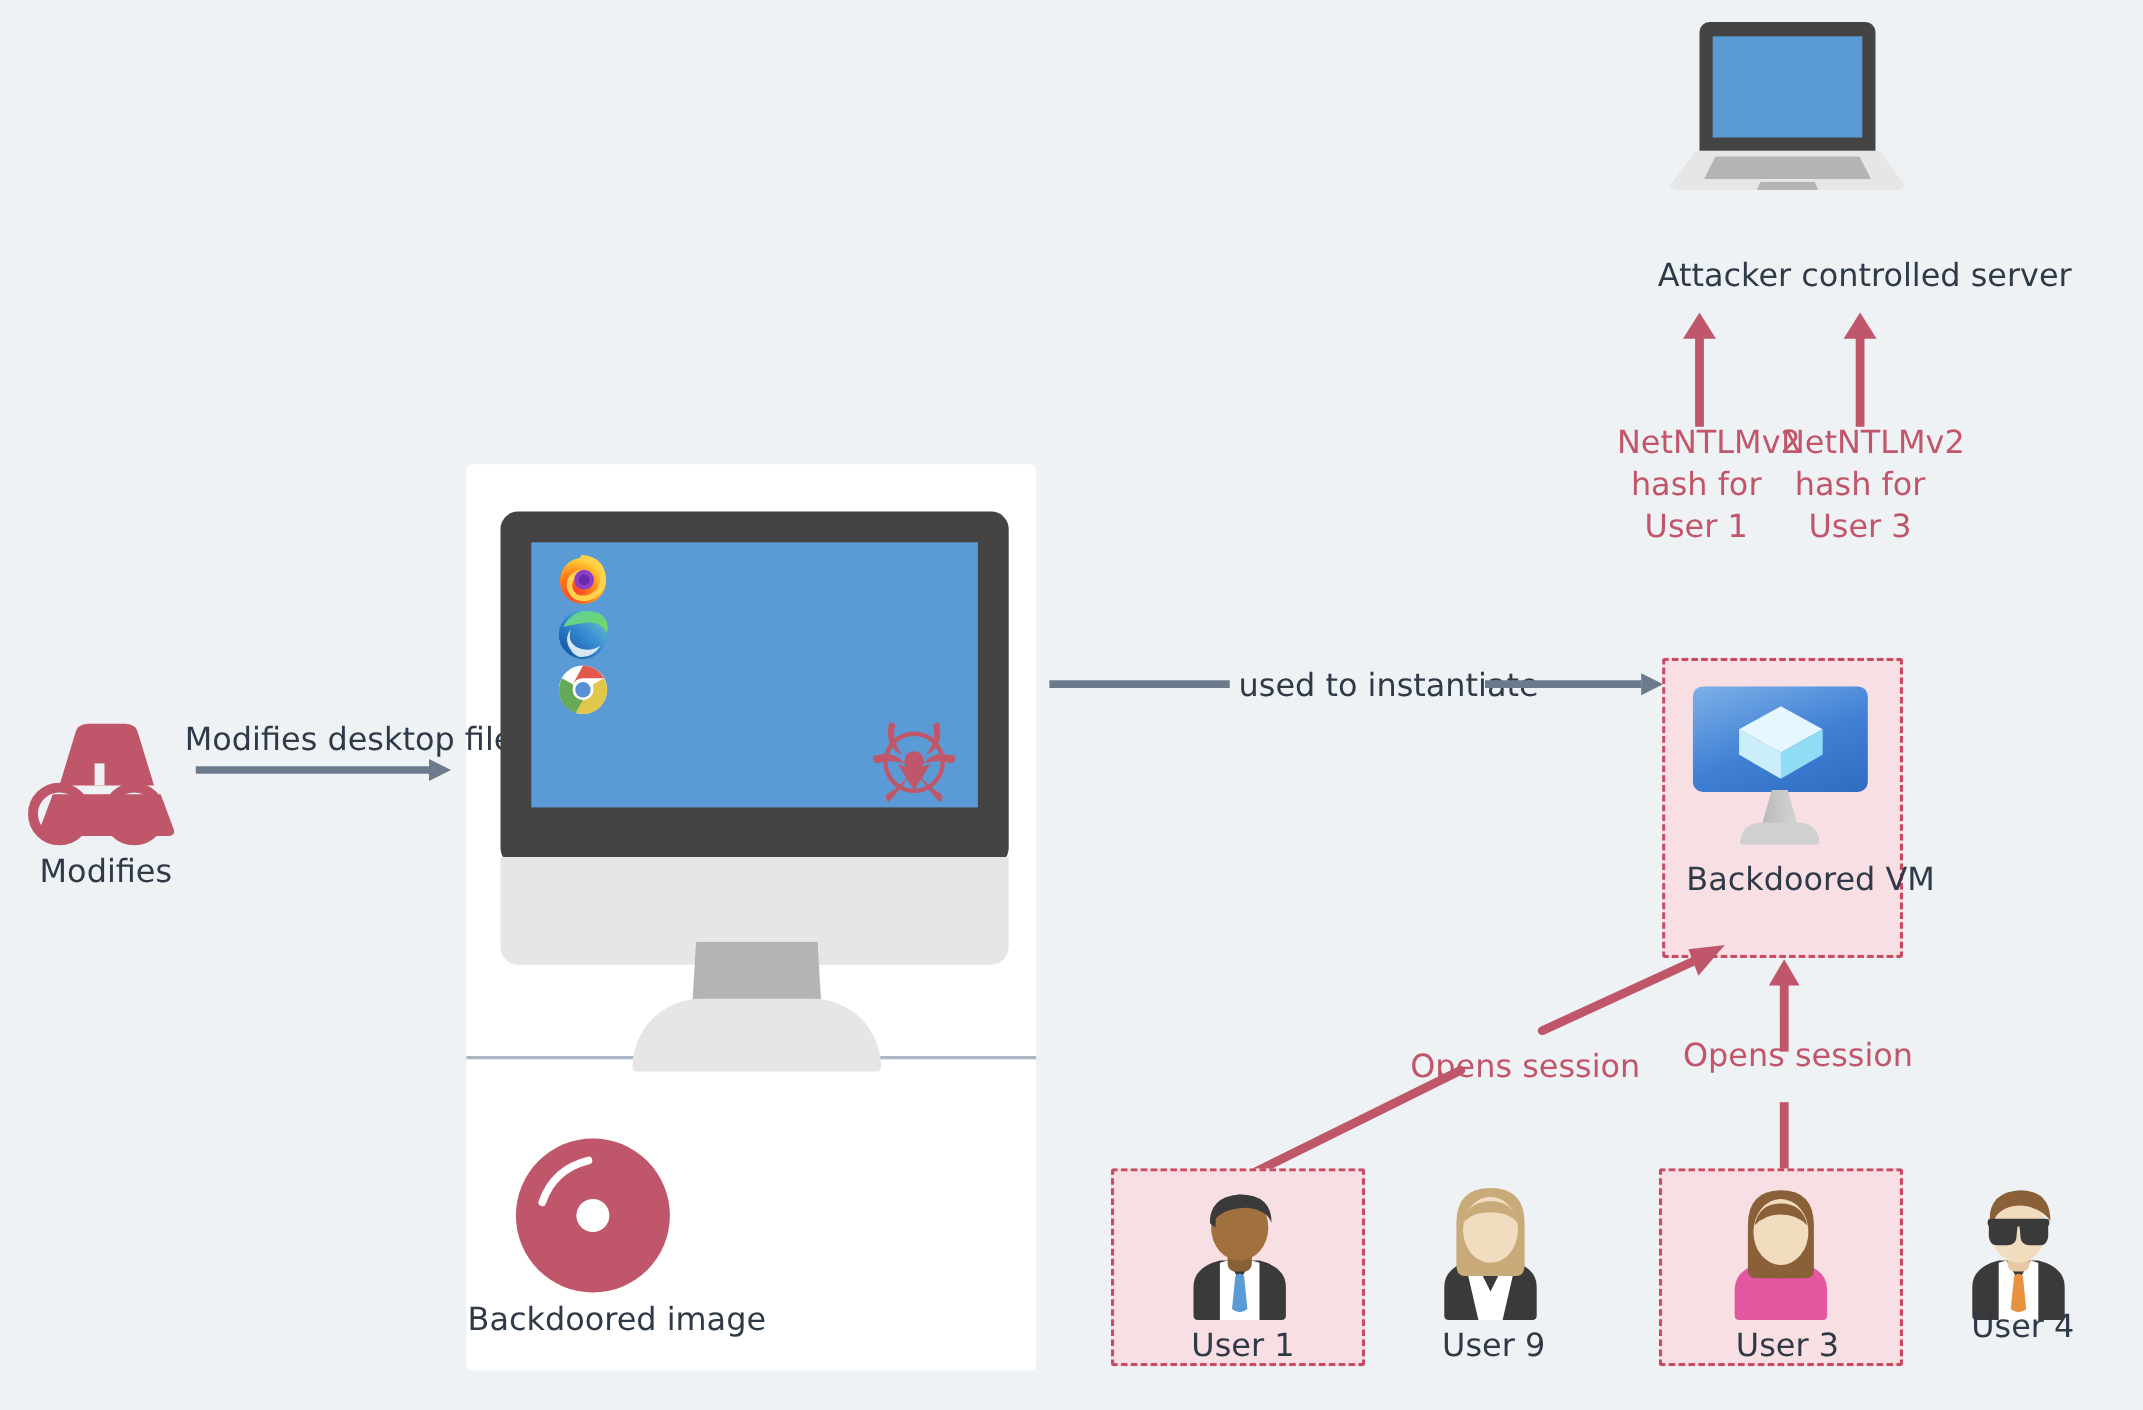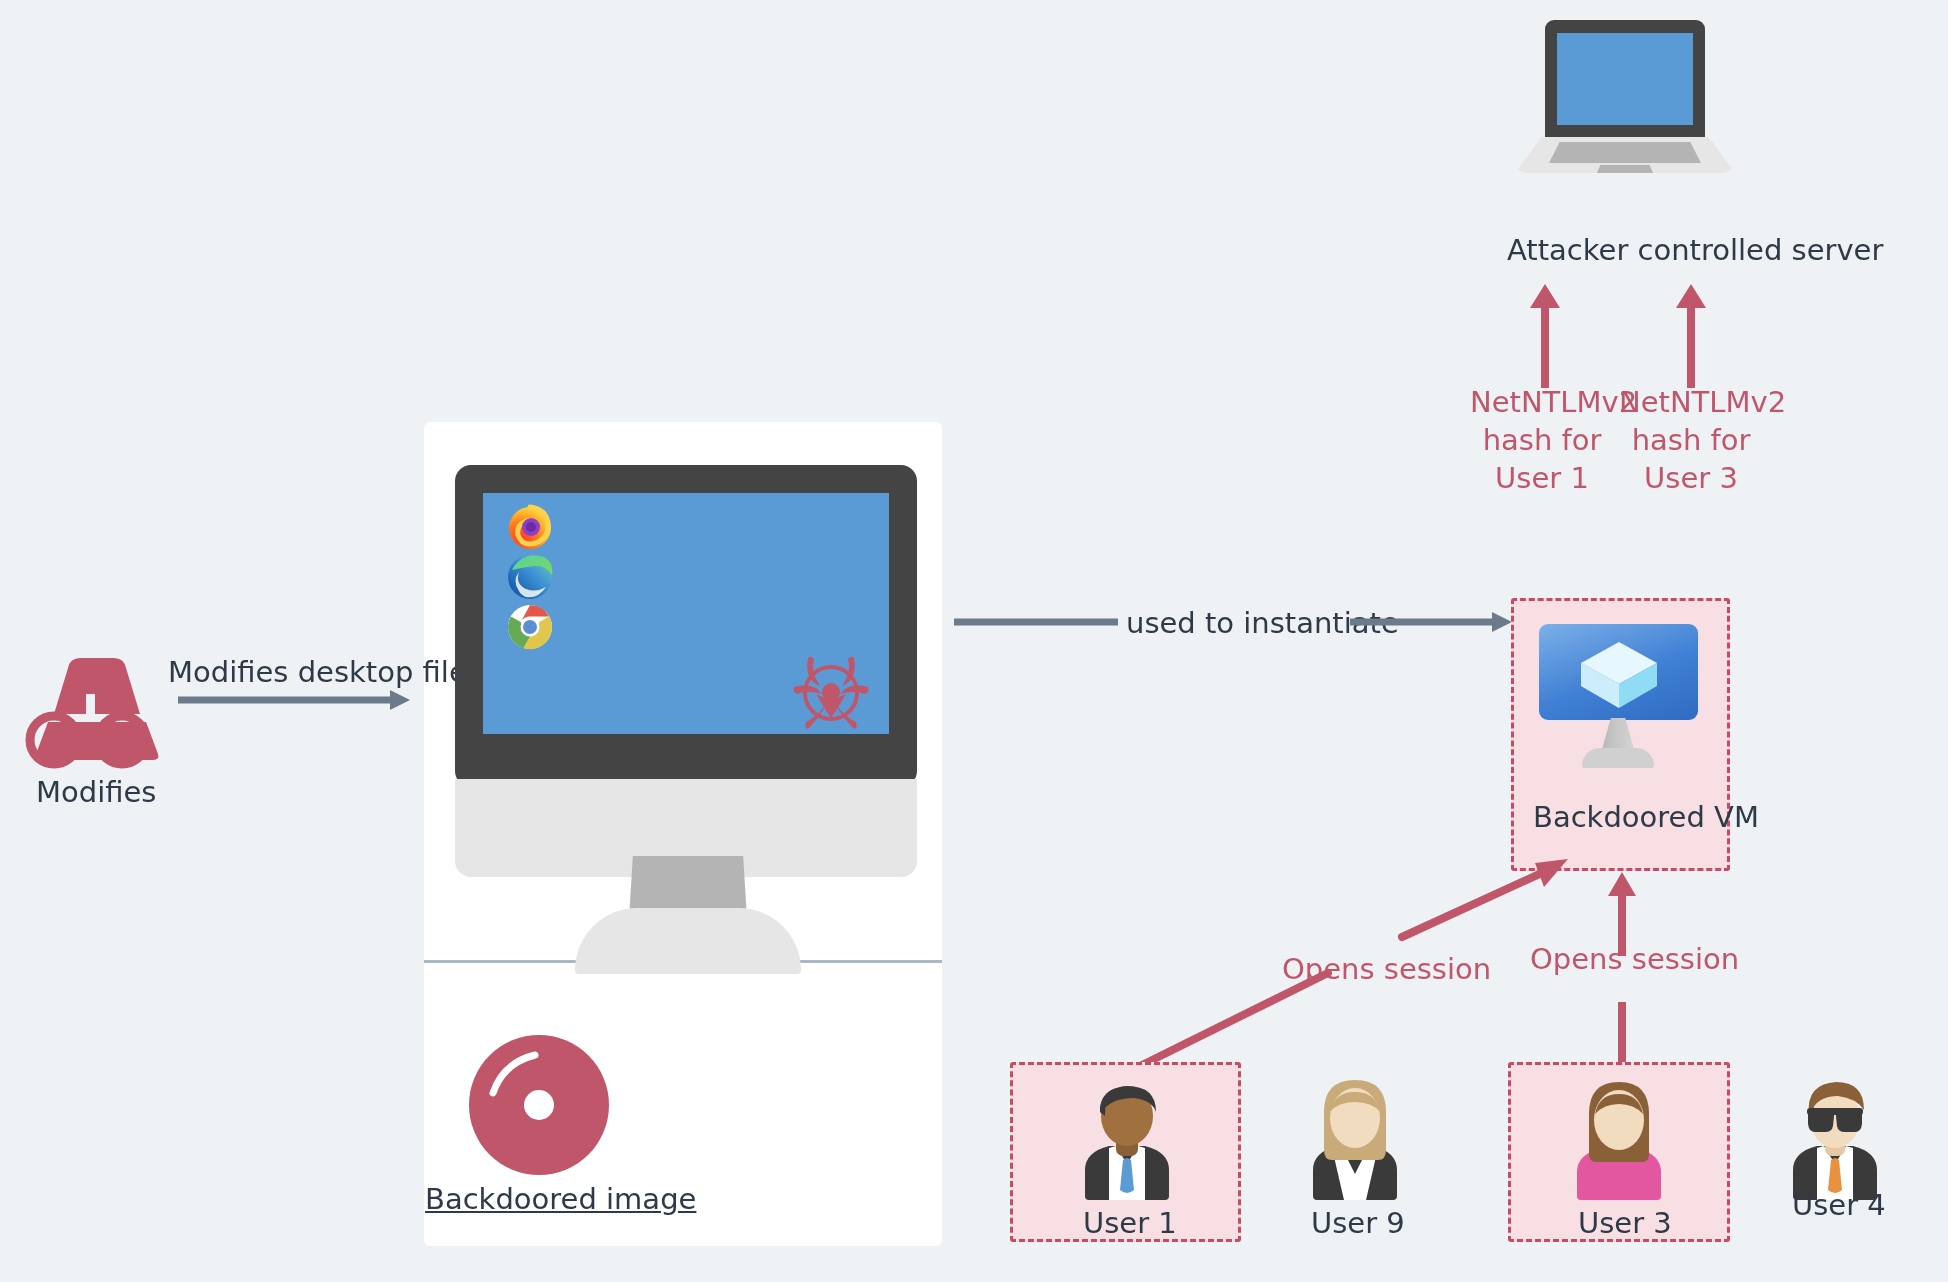--- a/index.html
+++ b/index.html
@@ -200,21 +200,21 @@
       <path d="M32 48 Q40 62 47 72 Q54 62 62 48 Q47 56 32 48 Z"></path>
       <circle cx="47" cy="46" r="9"></circle>
     </g>
   </svg>
 
   <div class="abs disc"></div>
   <svg class="abs" style="left:469px;top:1035px;" width="140" height="140">
     <path d="M24 58 Q34 28 66 20" fill="none" stroke="#ffffff" stroke-width="7" stroke-linecap="round"></path>
   </svg>
   <div class="abs disc-hole"></div>
-  <div class="abs lbl" style="left:425px;top:1182px;text-decoration:underline;">Backdoored image</div>
+  <div class="abs lbl" style="left:425px;top:1182px;">Backdoored image</div>
 
   <svg class="abs" style="left:952px;top:608px;" width="170" height="28">
     <line x1="2" y1="14" x2="166" y2="14" stroke="#6b7b8c" stroke-width="7"></line>
   </svg>
   <div class="abs lbl" style="left:1126px;top:606px;">used to instantiate</div>
   <svg class="abs" style="left:1348px;top:608px;" width="168" height="28">
     <line x1="2" y1="14" x2="144" y2="14" stroke="#6b7b8c" stroke-width="7"></line>
     <path d="M144 4 L164 14 L144 24 Z" fill="#6b7b8c"></path>
   </svg>
 
@@ -244,21 +244,21 @@
   <div class="abs dashbox vmbox"></div>
   <div class="abs vm-mon"></div>
   <svg class="abs" style="left:1565px;top:638px;" width="108" height="74">
     <polygon points="54,4 92,25 54,46 16,25" fill="#e6f7ff"></polygon>
     <polygon points="16,25 54,46 54,70 16,48" fill="#bfeaf9"></polygon>
     <polygon points="92,25 54,46 54,70 92,48" fill="#8fdcf4"></polygon>
     <polygon points="54,46 16,25 16,48 54,70" fill="#d5f0fb" opacity="0.55"></polygon>
   </svg>
   <div class="abs vm-neck"></div>
   <div class="abs vm-foot"></div>
-  <div class="abs lbl" style="left:1533px;top:782px;margin-top:18px;">Backdoored VM</div>
+  <div class="abs lbl" style="left:1533px;top:782px;">Backdoored VM</div>
 
   <svg class="abs" style="left:1120px;top:855px;" width="500" height="230">
     <line x1="14" y1="214" x2="208" y2="118" stroke="#c0566a" stroke-width="8" stroke-linecap="round"></line>
     <line x1="282" y1="82" x2="426" y2="16" stroke="#c0566a" stroke-width="8" stroke-linecap="round"></line>
     <path d="M448 4 L424 32 L415 8 Z" fill="#c0566a"></path>
   </svg>
   <div class="abs lbl-red" style="left:1282px;top:950px;width:200px;">Opens session</div>
 
   <svg class="abs" style="left:1604px;top:870px;" width="36" height="200">
     <line x1="18" y1="196" x2="18" y2="132" stroke="#c0566a" stroke-width="8"></line>

